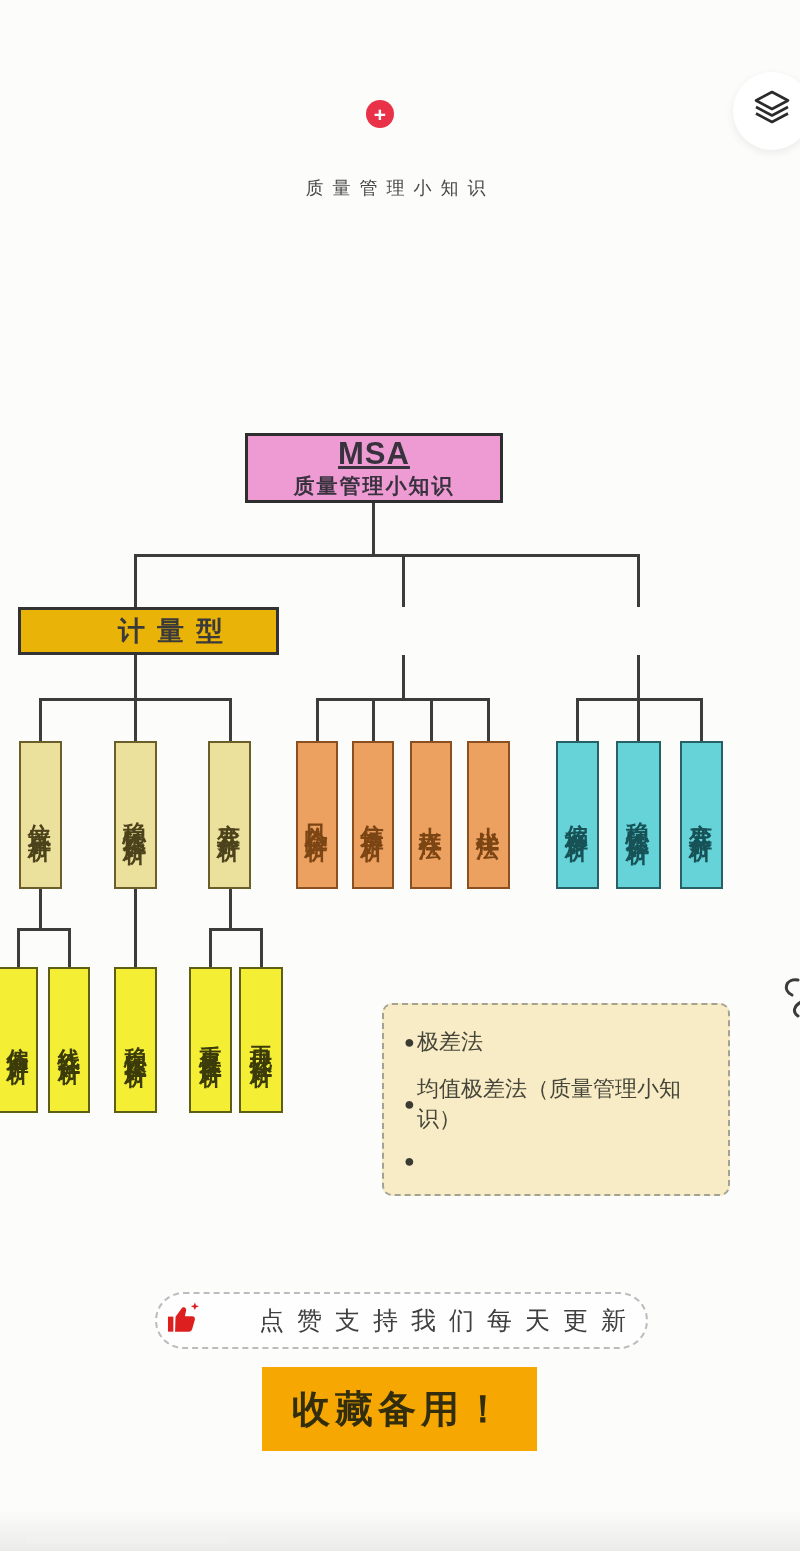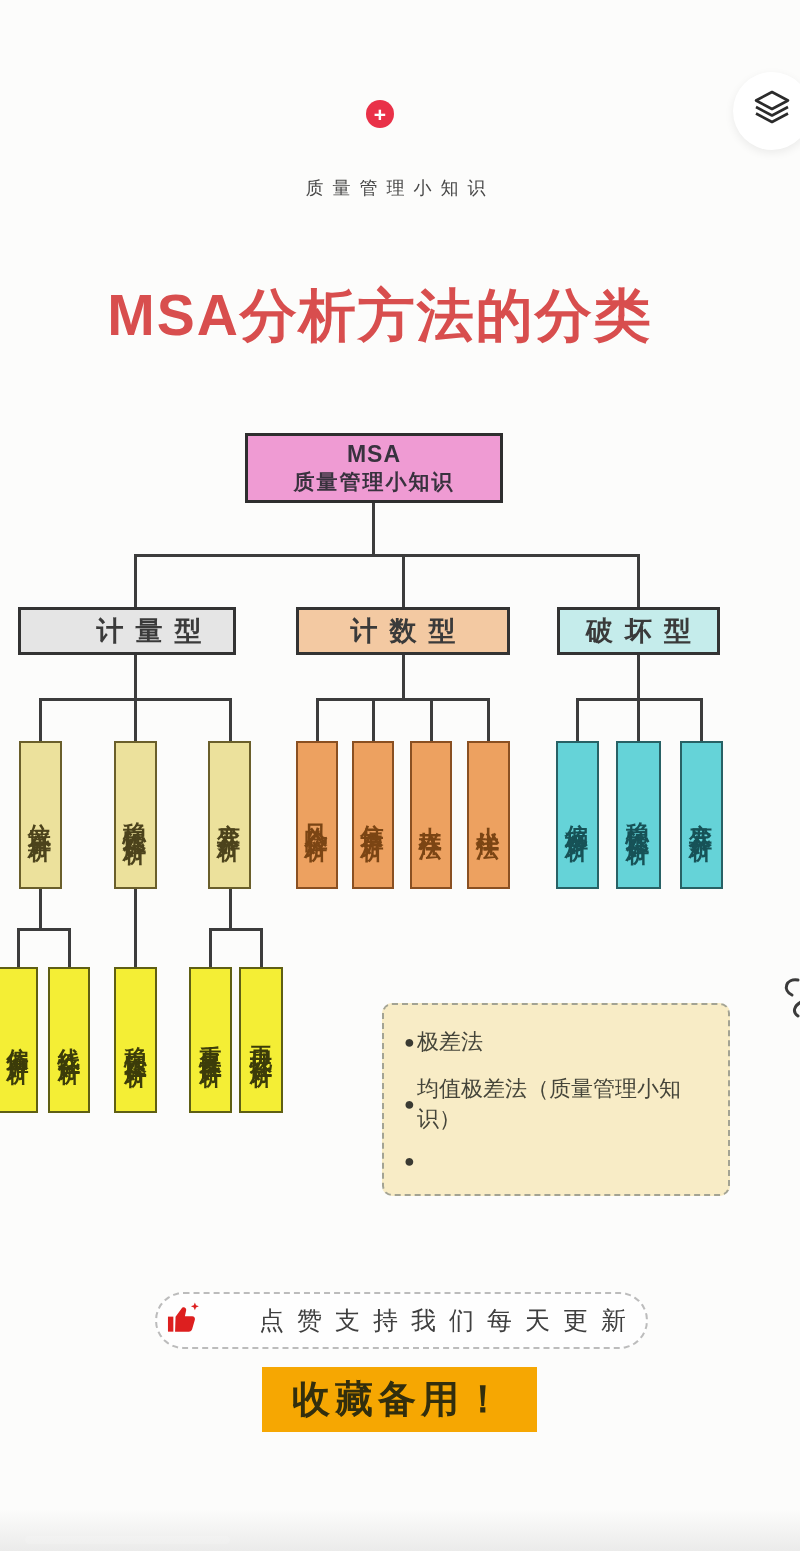--- a/index.html
+++ b/index.html
@@ -19,46 +19,46 @@
     background:#ffffff; box-shadow:0 3px 10px rgba(0,0,0,0.07); display:flex; align-items:center; justify-content:center; cursor:pointer; }
   
   .main-title { position:absolute; top:278px; left:0; width:760px; text-align:center;
     color:#d84e4e; font-size:57px; font-weight:bold; letter-spacing:2px; }
   
   .ln { position:absolute; background:#3c3c3c; }
   
   .node { position:absolute; display:flex; align-items:center; justify-content:center; }
   .root-node { left:245px; top:433px; width:258px; height:70px; background:#ef9bd3;
     border:3px solid #2e2e2e; flex-direction:column; color:#38323e; font-weight:bold; }
-  .root-l1 { font-size:23px; letter-spacing:1px; }
+  .root-l1 { font-size:31px; letter-spacing:1px;text-decoration:underline; }
   .root-l2 { font-size:21px; letter-spacing:2px; }
   .l2-node { top:607px; height:48px; border:3px solid #333333; color:#3a3a3a;
     font-size:27px; font-weight:600; letter-spacing:12px; text-indent:12px; }
-  .l2-a { left:18px;  width:218px; background:#e5e5e5;padding-left:44px; }
+  .l2-a { left:18px;  width:261px; background:#eab308;padding-left:44px; }
   .l2-b { left:296px; width:214px; background:#f3c9a2; }
   .l2-c { left:557px; width:163px; background:#c5eceb; }
   .vbox { position:absolute; display:flex; align-items:center; justify-content:center;
     writing-mode:vertical-rl; text-orientation:upright; font-weight:600; font-size:23px; letter-spacing:5px; }
   .g-khaki  { background:#ece19c; border:2px solid #6a5f2b; color:#4c431c; }
   .g-orange { background:#eda160; border:2px solid #8a5022; color:#7b4514; }
   .g-cyan   { background:#65d3d8; border:2px solid #286165; color:#175257; }
   .g-yellow { background:#f4ee35; border:2px solid #5f5f13; color:#3c3c0a; font-size:22px; }
   
   .methods-box { position:absolute; left:382px; top:1003px; width:348px; height:193px;
     background:#f8ecc6; border:2px dashed #a3a393; border-radius:10px;
     display:flex; flex-direction:column; justify-content:space-between; padding:22px 20px; }
   .method-item { color:#45453a; font-size:22px; font-weight:500; display:flex; align-items:center; }
   .method-item .bullet { margin-right:2px; font-size:18px; color:#3a3a32; }
   .hand-doodle { position:absolute; left:776px; top:962px; }
   
   .like-pill { position:absolute; left:155px; top:1292px; width:493px; height:57px;
     border:2px dashed #bcbcbc; border-radius:30px; background:#fefefe;
     display:flex; align-items:center; justify-content:center; gap:44px; }
   .like-text { color:#3f3f3f; font-size:25px; font-weight:500; letter-spacing:13px; text-indent:13px; }
-  .cta-box { position:absolute; left:262px; top:1367px; width:275px; height:65px;
+  .cta-box { position:absolute; left:262px; top:1367px; width:275px; height:84px;
     background:#f6a702; display:flex; align-items:center; justify-content:center;
     color:#322e0d; font-size:38px; font-weight:800; letter-spacing:5px; }
   .bottom-fade { position:absolute; left:0; bottom:0; width:800px; height:42px;
     background:linear-gradient(to bottom, rgba(120,120,120,0), rgba(120,120,120,0.13)); }
   .bottom-bar { position:absolute; left:25px; top:1536px; width:205px; height:8px;
     border-radius:4px; background:rgba(255,255,255,0.55); }
 </style>
 </head>
 <body>
 
@@ -71,21 +71,20 @@
   <div class="layers-btn">
     <span>
       <svg width="46" height="46" viewBox="0 0 46 46" fill="none">
         <path d="M23 6 L39 14.5 L23 23 L7 14.5 Z" stroke="#2b2b2b" stroke-width="2.6" fill="#ffffff" stroke-linejoin="round"></path>
         <path d="M7 21 L23 29.5 L39 21" stroke="#2b2b2b" stroke-width="2.6" fill="none" stroke-linejoin="round"></path>
         <path d="M7 27.5 L23 36 L39 27.5" stroke="#2b2b2b" stroke-width="2.6" fill="none" stroke-linejoin="round"></path>
       </svg>
     </span>
   </div>
 
-  <div class="main-title">MSA分析方法的分类</div>
 
   <div class="ln" style="left:372px;top:503px;width:3px;height:52px;"></div>
   <div class="ln" style="left:134px;top:554px;width:506px;height:3px;"></div>
   <div class="ln" style="left:134px;top:554px;width:3px;height:53px;"></div>
   <div class="ln" style="left:402px;top:554px;width:3px;height:53px;"></div>
   <div class="ln" style="left:637px;top:554px;width:3px;height:53px;"></div>
 
   <div class="ln" style="left:134px;top:655px;width:3px;height:45px;"></div>
   <div class="ln" style="left:39px;top:698px;width:193px;height:3px;"></div>
   <div class="ln" style="left:39px;top:698px;width:3px;height:43px;"></div>
@@ -114,22 +113,20 @@
   <div class="ln" style="left:209px;top:928px;width:54px;height:3px;"></div>
   <div class="ln" style="left:209px;top:928px;width:3px;height:39px;"></div>
   <div class="ln" style="left:260px;top:928px;width:3px;height:39px;"></div>
 
   <div class="node root-node">
     <span class="root-l1">MSA</span>
     <span class="root-l2">质量管理小知识</span>
   </div>
 
   <div class="node l2-node l2-a">计量型</div>
-  <div class="node l2-node l2-b">计数型</div>
-  <div class="node l2-node l2-c">破坏型</div>
 
   <div class="vbox g-khaki" style="left:19px;top:741px;width:43px;height:148px;">位置分析</div>
   <div class="vbox g-khaki" style="left:114px;top:741px;width:43px;height:148px;">稳定性分析</div>
   <div class="vbox g-khaki" style="left:208px;top:741px;width:43px;height:148px;">变异分析</div>
 
   <div class="vbox g-orange" style="left:296px;top:741px;width:42px;height:148px;">风险分析</div>
   <div class="vbox g-orange" style="left:352px;top:741px;width:42px;height:148px;">信号分析</div>
   <div class="vbox g-orange" style="left:410px;top:741px;width:42px;height:148px;">大样法</div>
   <div class="vbox g-orange" style="left:467px;top:741px;width:43px;height:148px;">小样法</div>
 

